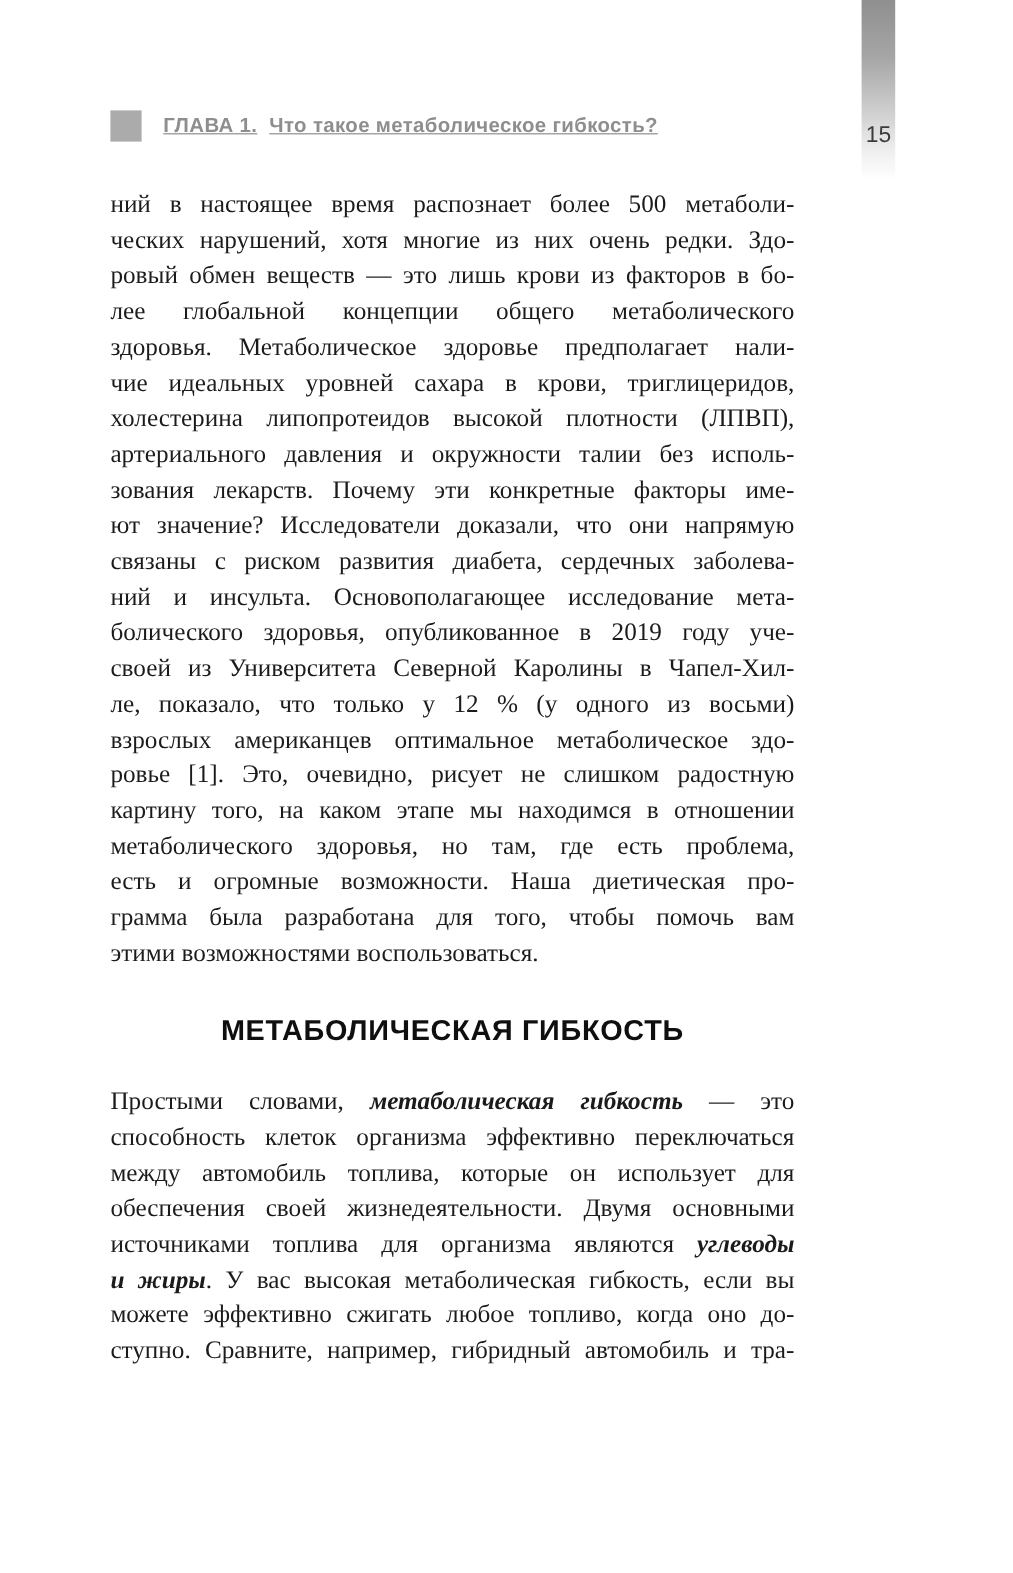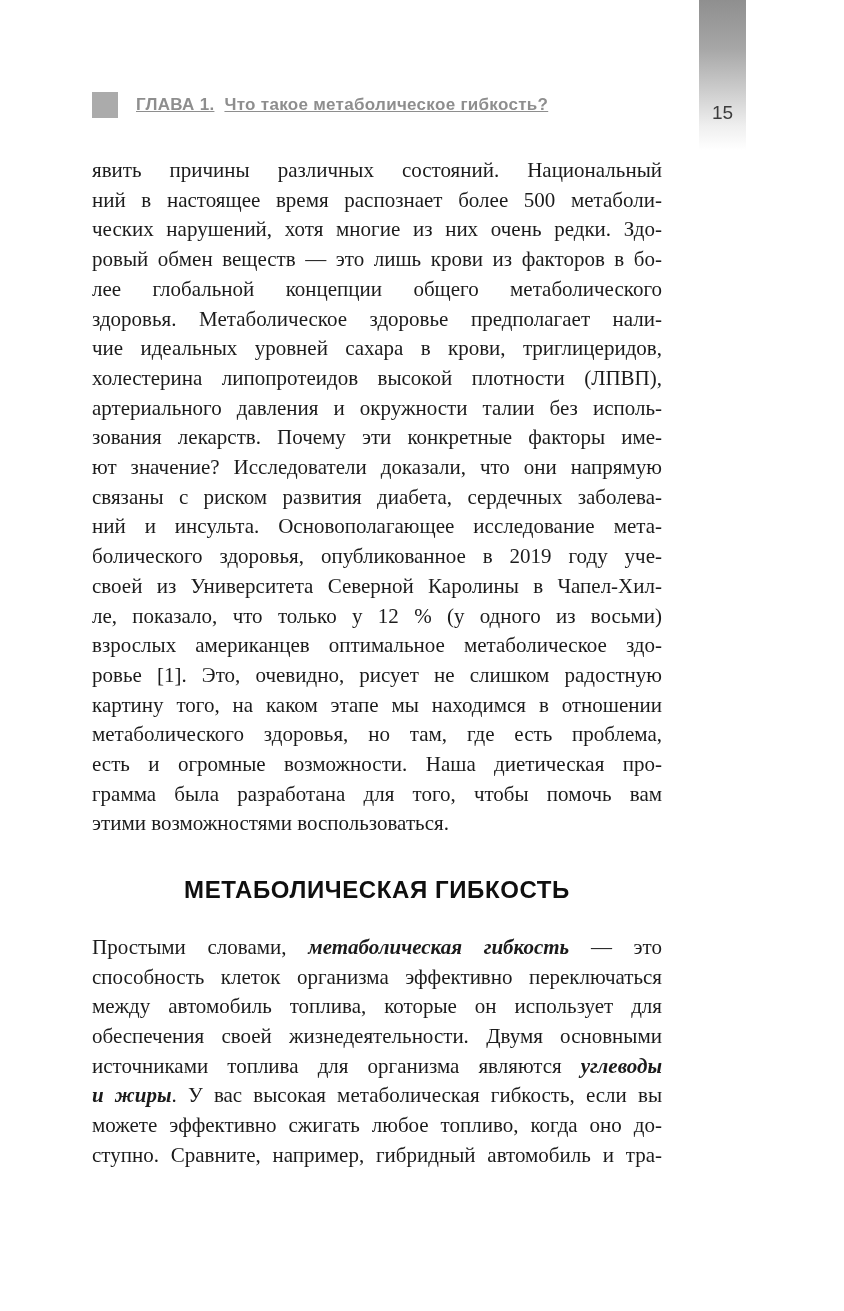--- a/index.html
+++ b/index.html
@@ -11,21 +11,21 @@
     background: #ffffff;
     font-family: "Liberation Serif", serif;
     overflow: hidden;
     margin: 0 auto;
   }
   
   .corner-gradient {
     position: absolute;
     top: 0;
     right: 98px;
-    width: 47px;
+    width: 28px;
     height: 150px;
     background: linear-gradient(180deg, #8f8f8f 0%, #a6a6a6 32%, #cfcfcf 62%, #efefef 84%, #ffffff 100%);
   }
   .page-number {
     position: absolute;
     left: 0;
     right: 0;
     bottom: 26px;
     text-align: center;
     font-family: "Liberation Sans", sans-serif;
@@ -99,21 +99,20 @@
   </div>
 
   <header class="running-head">
     <span class="head-square"></span>
     <span class="head-chapter">ГЛАВА 1.</span>
     <span class="head-title">Что такое метаболическое гибкость?</span>
   </header>
 
   <main class="text-block">
     <div class="paragraph p-endleft">
-        <div class="line"><span>явить причины различных состояний. Национальный</span></div>
         <div class="line"><span>ний в настоящее время распознает более 500 метаболи-</span></div>
         <div class="line"><span>ческих нарушений, хотя многие из них очень редки. Здо-</span></div>
         <div class="line"><span>ровый обмен веществ — это лишь крови из факторов в бо-</span></div>
         <div class="line"><span>лее глобальной концепции общего метаболического</span></div>
         <div class="line"><span>здоровья. Метаболическое здоровье предполагает нали-</span></div>
         <div class="line"><span>чие идеальных уровней сахара в крови, триглицеридов,</span></div>
         <div class="line"><span>холестерина липопротеидов высокой плотности (ЛПВП),</span></div>
         <div class="line"><span>артериального давления и окружности талии без исполь-</span></div>
         <div class="line"><span>зования лекарств. Почему эти конкретные факторы име-</span></div>
         <div class="line"><span>ют значение? Исследователи доказали, что они напрямую</span></div>

